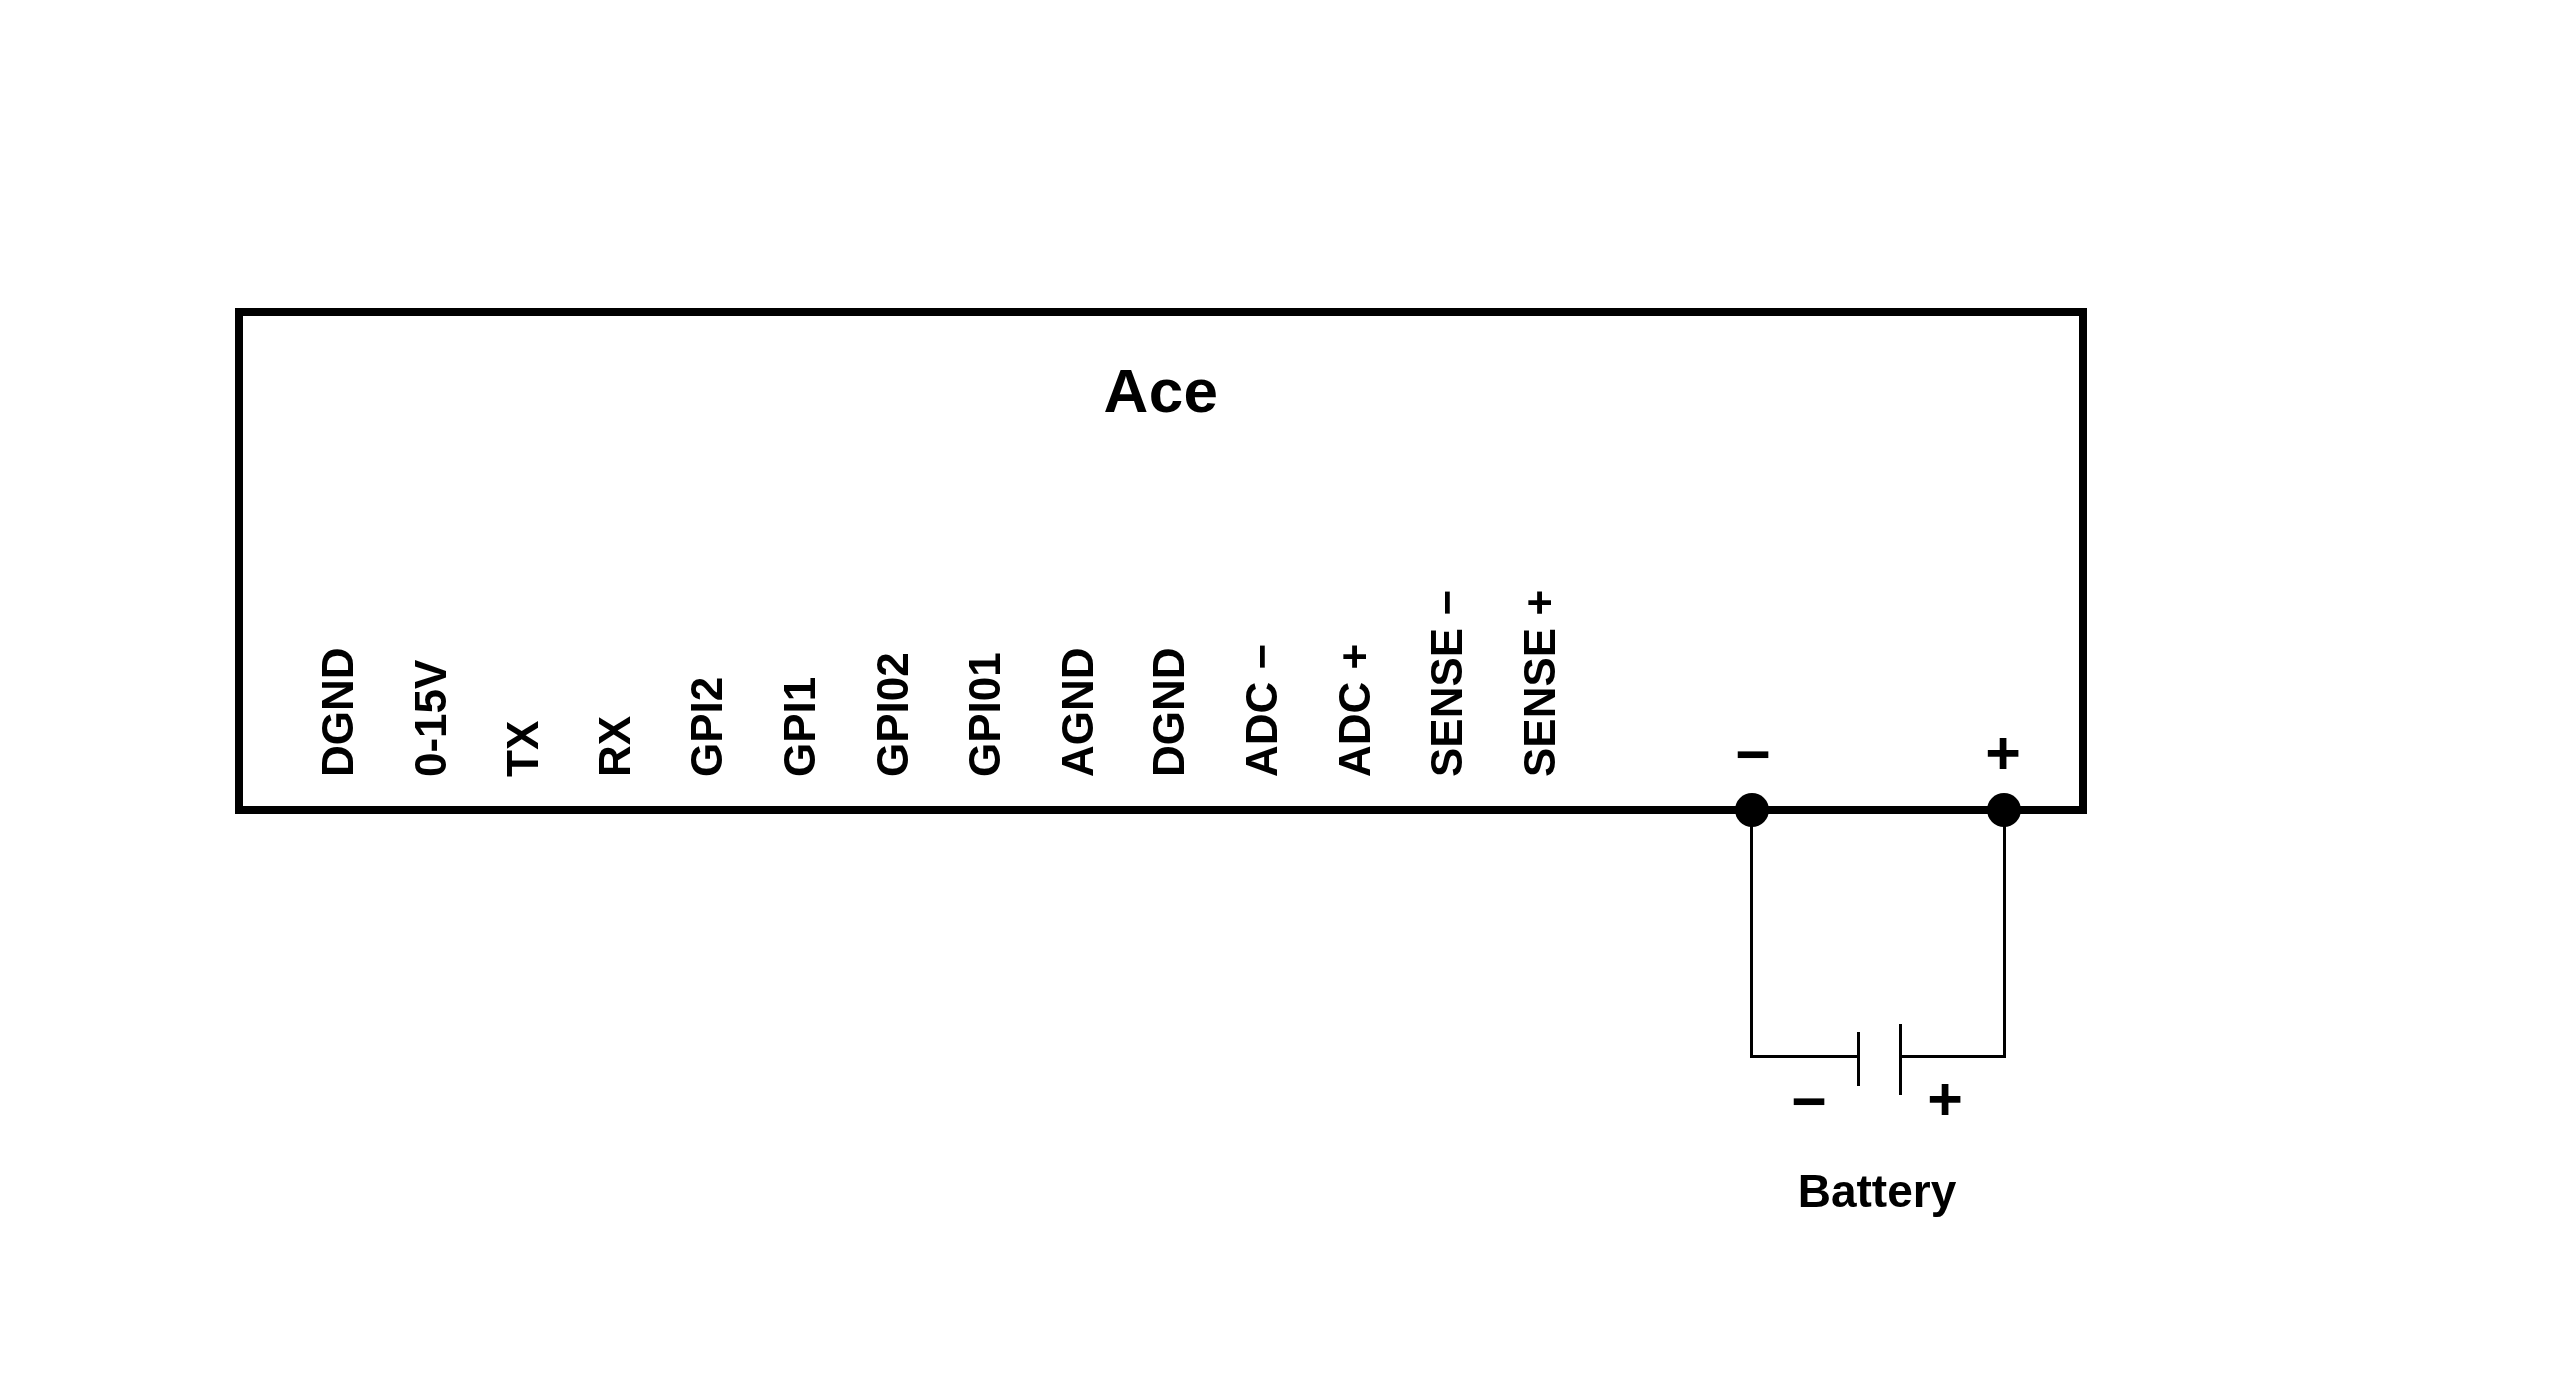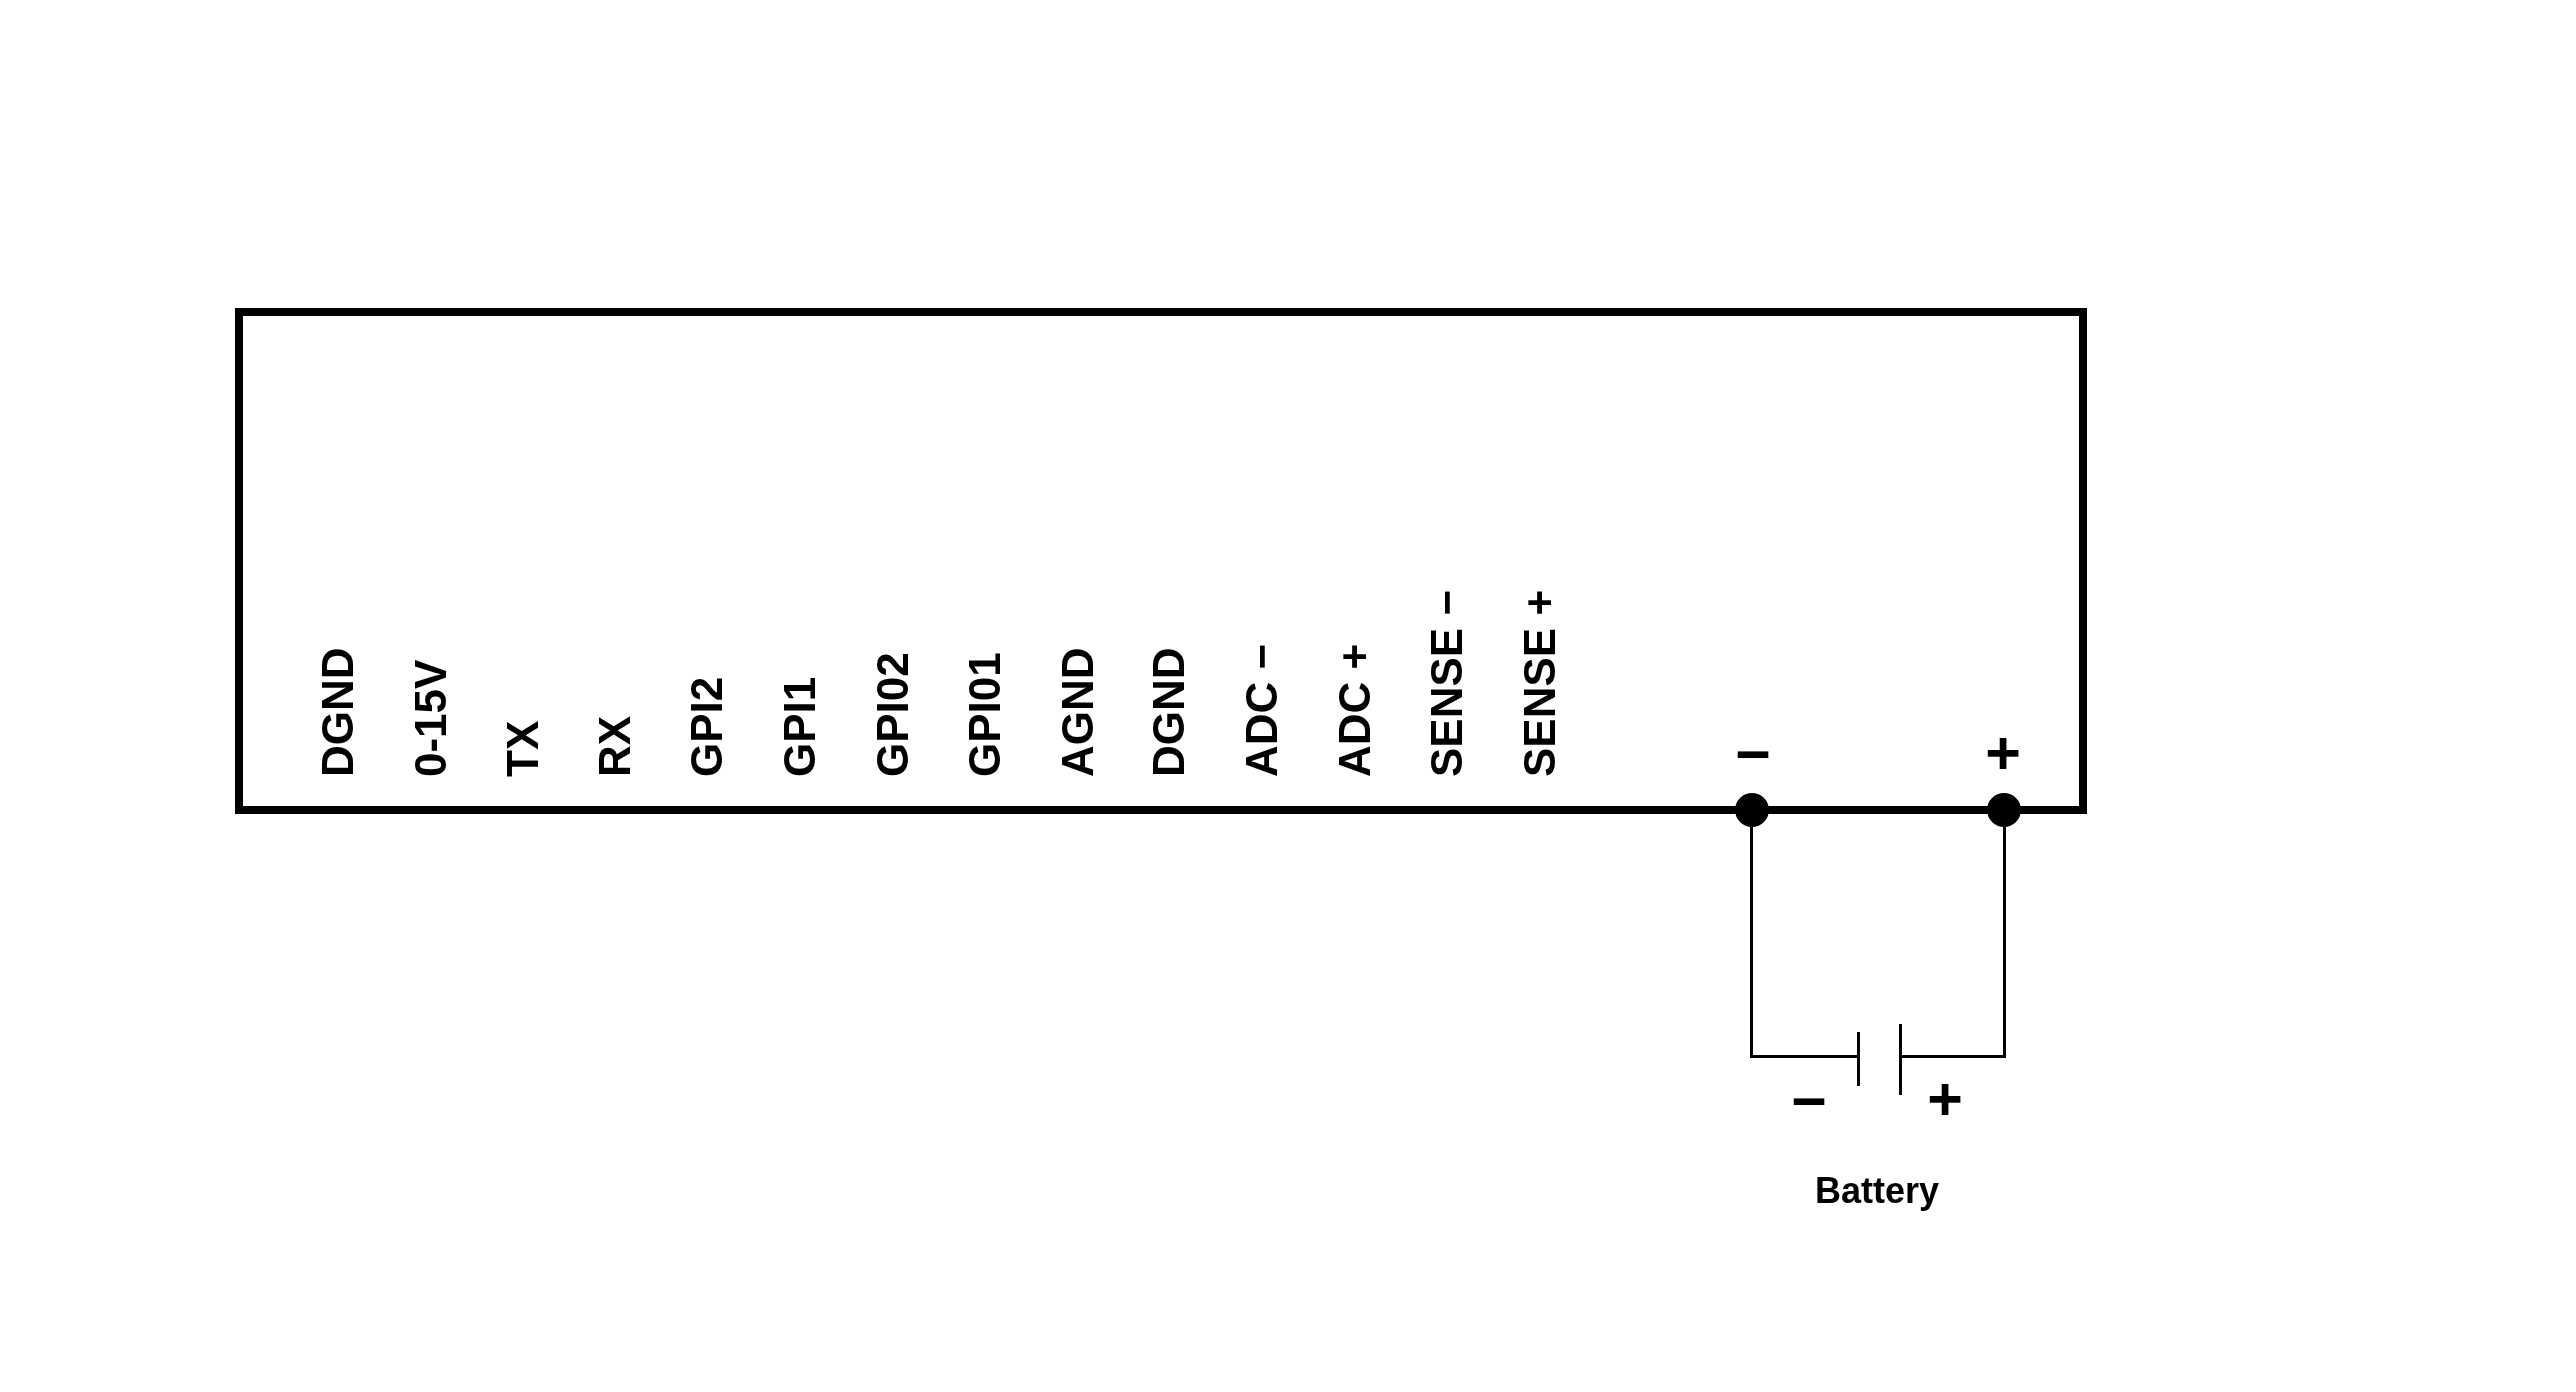--- a/index.html
+++ b/index.html
@@ -79,33 +79,34 @@
     font-size: 61px;
     font-weight: 700;
     transform: translate(-50%, -50%);
     line-height: 1;
   }
   
   .battery-caption {
     position: absolute;
     left: 1877px;
     top: 1191px;
-    font-size: 36px;
+    font-size: 46px;
     font-weight: 700;
     transform: translate(-50%, -50%);
     white-space: nowrap;
   }
 </style>
 </head>
 <body>
 
 <div id="canvas">
 
   <div class="device-box"></div>
 
+  <div class="device-title">Ace</div>
 
   <div class="pin-label" style="left:360px">DGND</div>
   <div class="pin-label" style="left:453px">0-15V</div>
   <div class="pin-label" style="left:545px">TX</div>
   <div class="pin-label" style="left:637px">RX</div>
   <div class="pin-label" style="left:729px">GPI2</div>
   <div class="pin-label" style="left:822px">GPI1</div>
   <div class="pin-label" style="left:915px">GPI02</div>
   <div class="pin-label" style="left:1007px">GPI01</div>
   <div class="pin-label" style="left:1100px">AGND</div>

